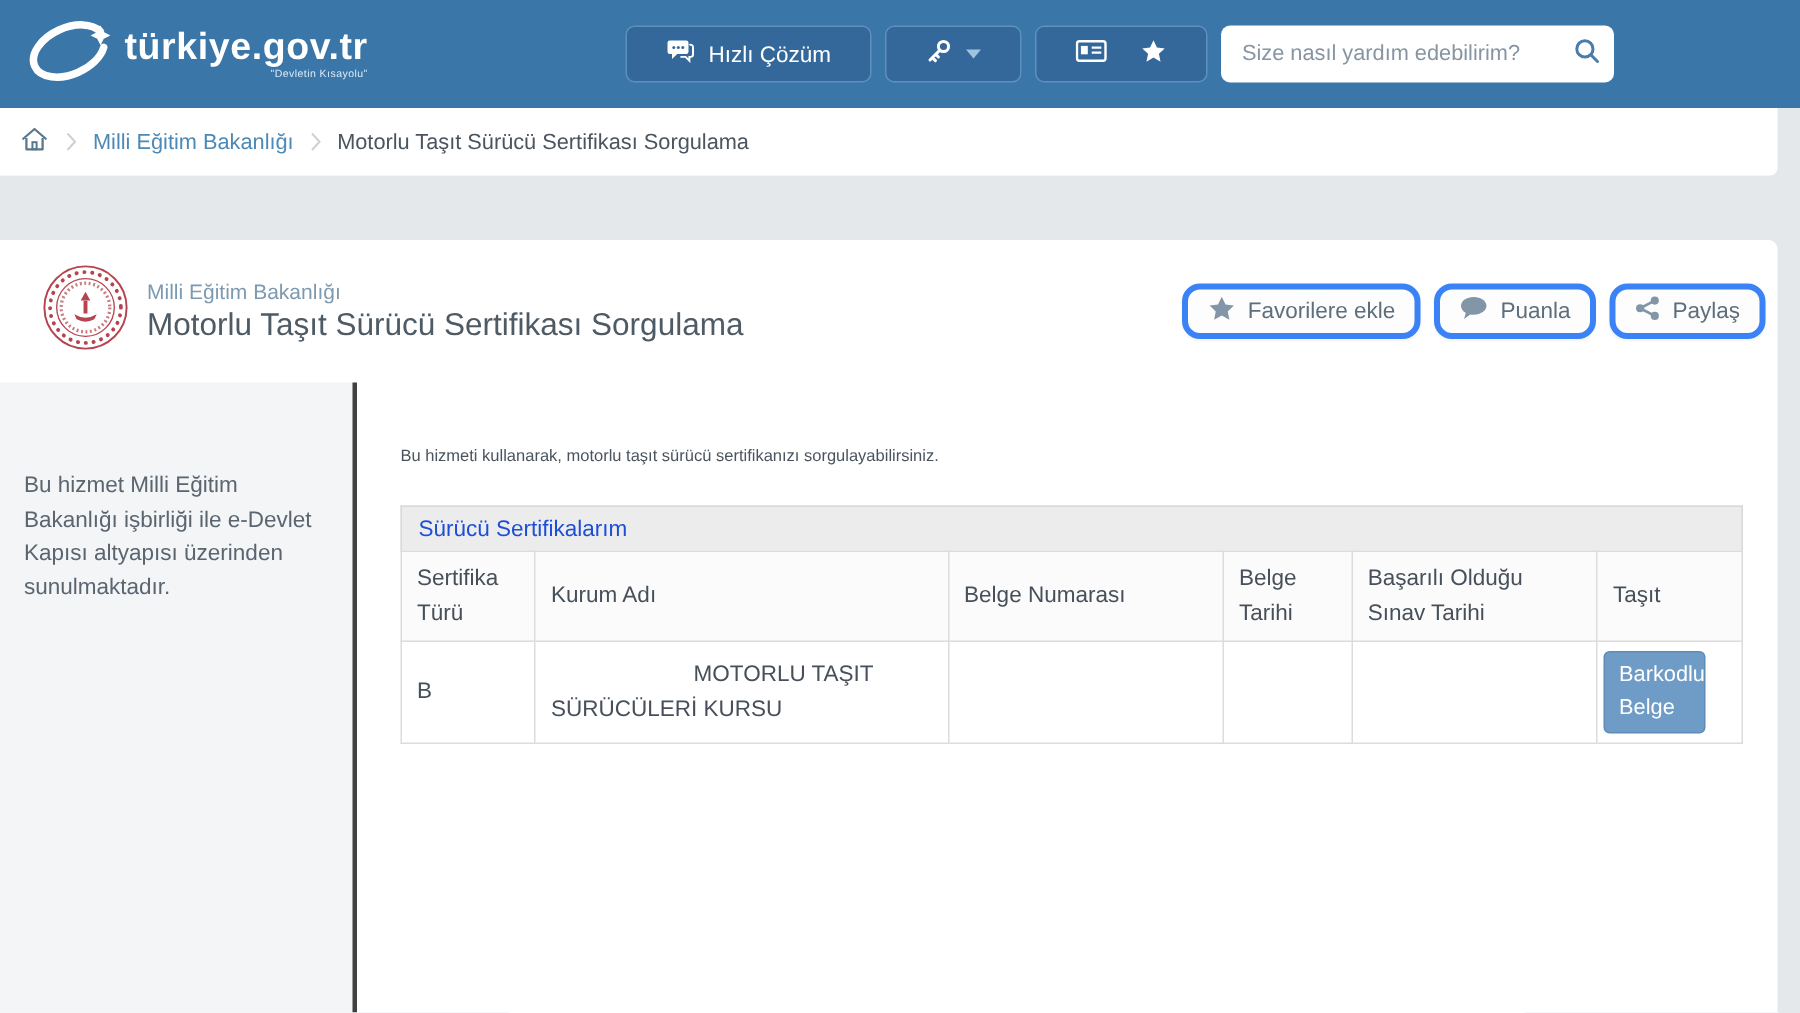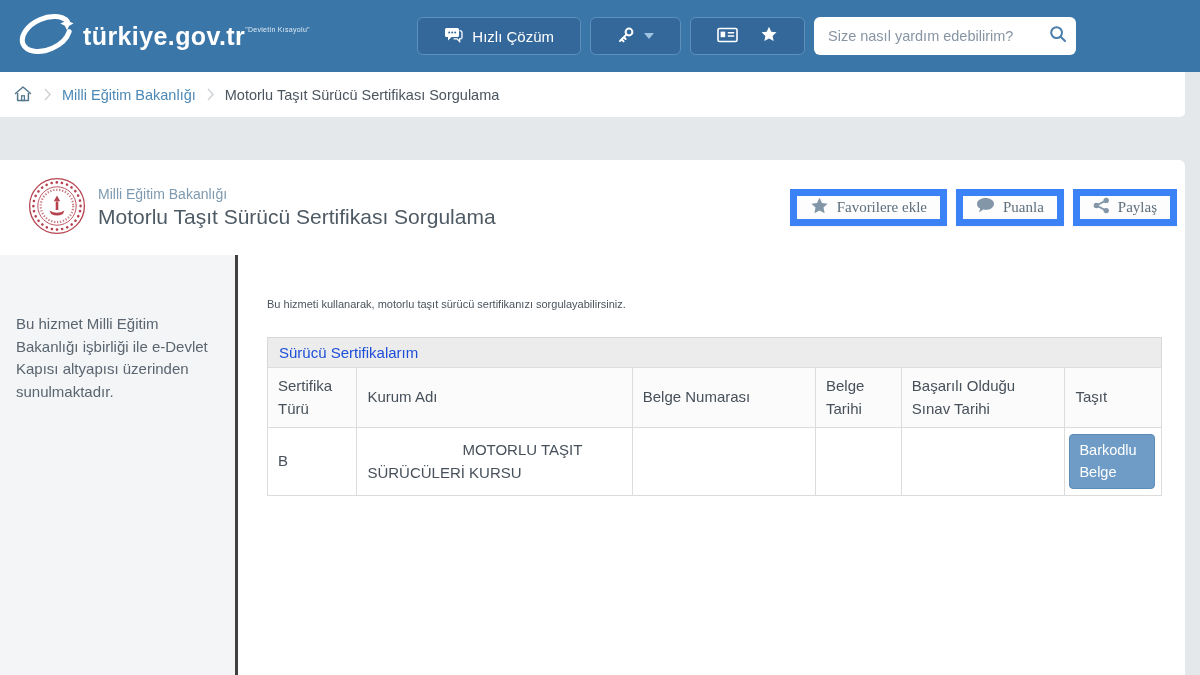--- a/index.html
+++ b/index.html
@@ -12,21 +12,21 @@
     position:relative;
   }
 
   
   .top-bar {
     height:72px; background:#3b76a8;
     display:flex; align-items:center;
     padding-left:18px;
   }
   .logo { display:flex; align-items:center; gap:7px; cursor:pointer; }
-  .logo-txt { display:flex; flex-direction:row; }
+  .logo-txt { display:flex; flex-direction:column; }
   .logo-text { color:#fff; font-size:25px; font-weight:bold; letter-spacing:.4px; line-height:1; }
   .logo-tagline { color:#dcebf6; font-size:7px; text-align:right; margin-top:2px; letter-spacing:.3px; }
 
   .top-controls { margin-left:auto; margin-right:124px; display:flex; gap:9px; align-items:center; }
   .tb-btn {
     height:38px; background:#34689b; border:1px solid #5e90bd; border-radius:6px;
     display:flex; align-items:center; padding:0 26px; gap:9px;
     color:#fff; font-size:15px; cursor:pointer; white-space:nowrap;
   }
   .tb-btn .sep-gap { width:4px; }
@@ -65,24 +65,24 @@
     height:95px; flex:0 0 95px;
     display:flex; align-items:center;
     padding:0 8px 0 28px;
   }
   .seal { flex:0 0 58px; }
   .titles { margin-left:12px; display:flex; flex-direction:column; gap:3px; }
   .ministry-name { font-size:14px; color:#7e9ab0; cursor:pointer; }
   .page-title { font-size:21px; color:#4e5a64; font-weight:normal; margin:0; }
   .card-actions { margin-left:auto; display:flex; gap:9px; }
   .action-btn {
-    height:37px; background:#fdfdfd; border:7px solid #3b82f6; border-radius:0;
+    height:37px; background:#fdfdfd; border:4px solid #3b82f6; border-radius:12px;
     display:flex; align-items:center; gap:8px; padding:0 13px;
     font-size:15px; color:#5d6e7c; cursor:pointer;
-    box-shadow:0 1px 2px rgba(0,0,0,.05); white-space:nowrap; font-family:Liberation Serif, serif;
+    box-shadow:0 1px 2px rgba(0,0,0,.05); white-space:nowrap; font-family:Liberation Sans, sans-serif;
   }
 
   .card-body { flex:1; display:flex; min-height:0; }
   .side-panel {
     width:238px; flex:0 0 238px;
     background:#f3f5f7; border-right:3px solid #404040;
     padding:43px 18px 0 16px;
   }
   .side-info { font-size:15px; color:#5a6570; line-height:1.5; width:202px; }
 
@@ -95,21 +95,21 @@
   }
   table.cert-table { width:100%; border-collapse:collapse; font-size:15px; color:#47505a; }
   .cert-table th, .cert-table td {
     border:1px solid #dcdcdc; text-align:left; font-weight:normal; vertical-align:middle;
   }
   .cert-table th { background:#fbfbfb; padding:7px 10px; line-height:1.5; }
   .cert-table td { padding:11px 10px; line-height:1.5; }
   .cert-table td.islem-cell { padding:4px; }
   .kurum-line1 { padding-left:95px; }
   .btn-barkod {
-    display:block; width:86px; text-align:left;
+    display:block; width:68px; text-align:left;
     background:#6f9cc6; border:1px solid #5d8cb8; border-radius:4px;
     color:#fff; font-size:14.5px; line-height:1.5; padding:5px 9px;
     cursor:pointer; font-family:inherit;
   }
 </style>
 </head>
 <body>
 
 <header class="top-bar">
   <div class="logo">

